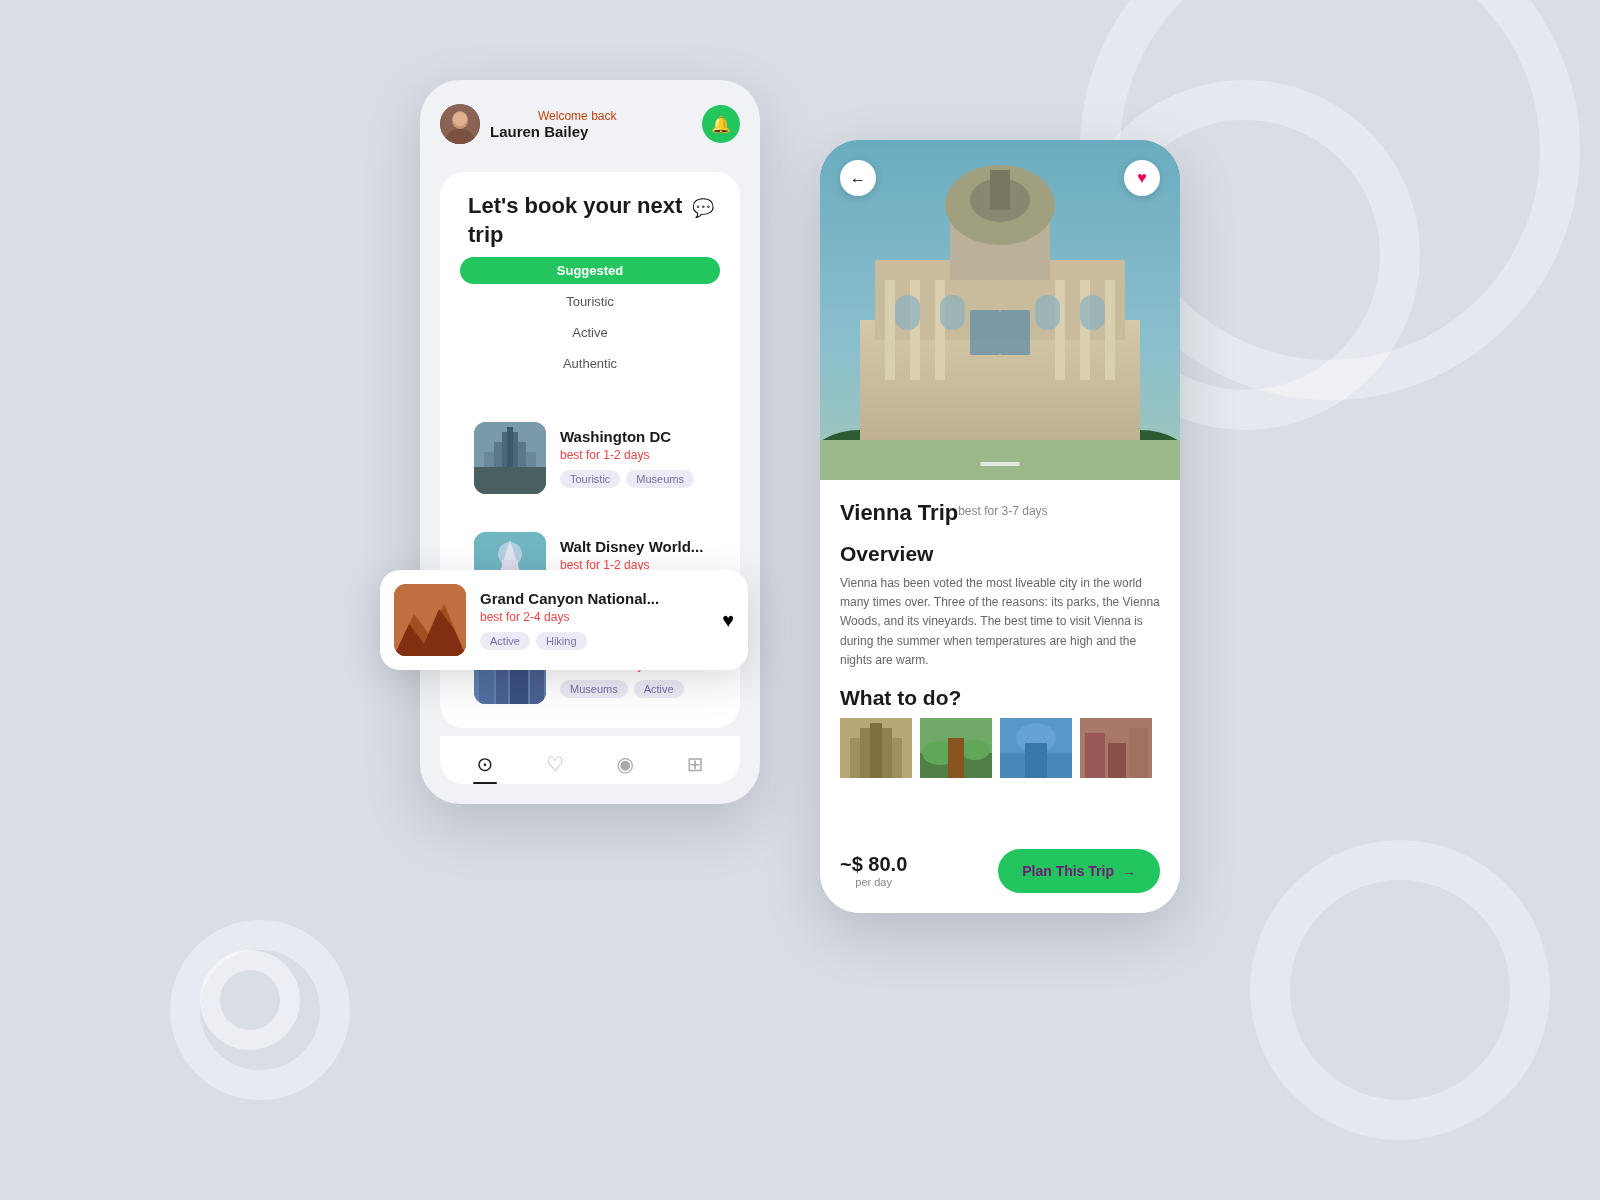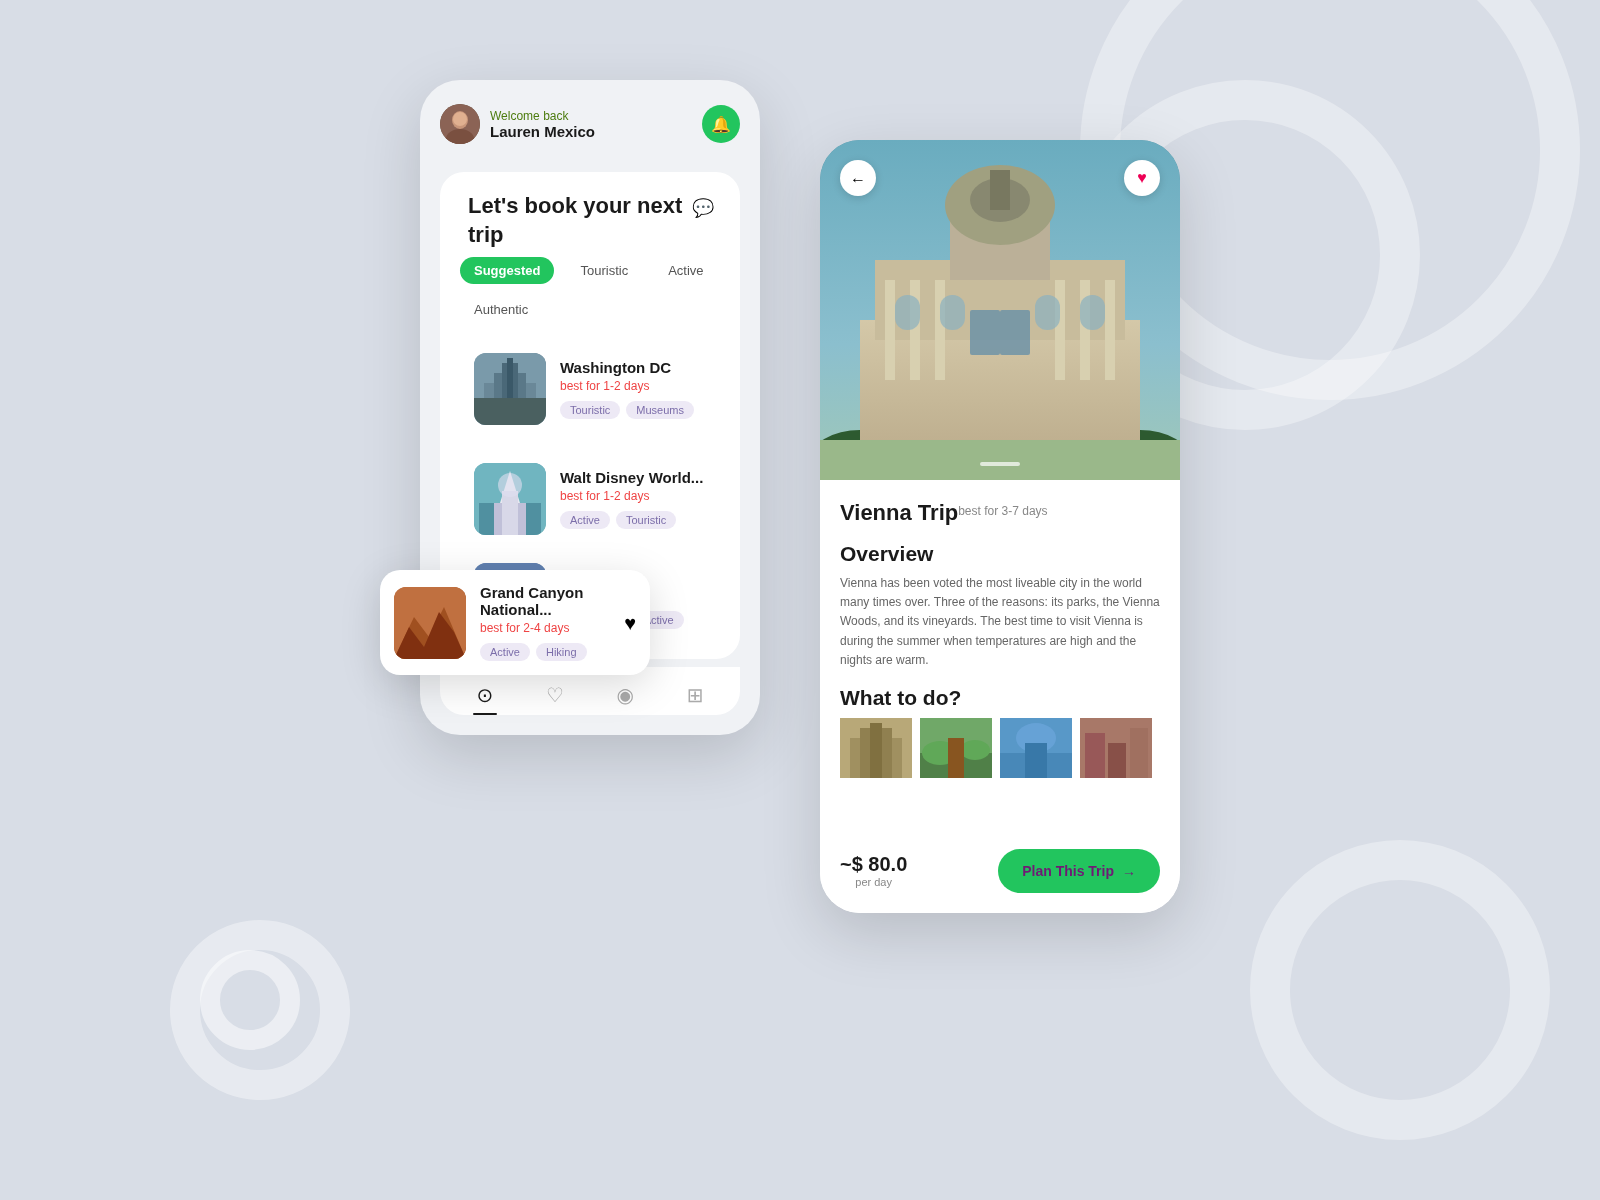--- a/index.html
+++ b/index.html
@@ -83,21 +83,22 @@
       overflow: hidden;
       display: flex; align-items: center; justify-content: center;
       color: #c8a090;
       font-size: 18px;
     }
     .welcome-text {
       display: flex; flex-direction: column;
     }
     .welcome-small {
       font-size: 12px;
-      color: #4d7c0f;
+      color: #c2410c;
+      margin-left: 48px;
     }
     .welcome-name {
       font-size: 15px;
       font-weight: 700;
       color: #1a1a1a;
     }
     .notif-btn {
       width: 38px; height: 38px;
       background: #22c55e;
       border-radius: 50%;
@@ -129,23 +130,24 @@
     .search-icon-btn {
       width: 32px; height: 32px;
       display: flex; align-items: center; justify-content: center;
       color: #aaa;
       font-size: 18px;
     }
 
     
     .filter-tabs {
       display: flex;
-      gap: 12px;
+      gap: 4px;
       flex-wrap: wrap;
-      margin-bottom: 16px;
+      margin-bottom: 31px;
+      flex-direction: column;
     }
     .tab-pill {
       padding: 6px 14px;
       border-radius: 20px;
       font-size: 13px;
       cursor: pointer;
       border: none;
     }
     .tab-pill.active {
       background: #22c55e;
@@ -196,21 +198,21 @@
       font-size: 11px;
       background: #ede9f5;
       color: #7c6eaa;
     }
 
     
     .floating-card {
       position: absolute;
       left: -40px;
       top: 490px;
-      width: 270px;
+      width: 368px;
       background: white;
       border-radius: 20px;
       padding: 14px;
       box-shadow: 0 10px 40px rgba(0,0,0,0.15);
       display: flex;
       align-items: center;
       gap: 14px;
       z-index: 10;
     }
     .floating-fav {
@@ -419,21 +421,21 @@
         <div class="avatar">
           <svg width="40" height="40" viewBox="0 0 40 40">
             <circle cx="20" cy="20" r="20" fill="#8B6355"></circle>
             <ellipse cx="20" cy="16" rx="8" ry="9" fill="#c8967a"></ellipse>
             <ellipse cx="20" cy="35" rx="14" ry="10" fill="#7a5040"></ellipse>
             <circle cx="20" cy="15" r="7" fill="#e0b090"></circle>
           </svg>
         </div>
         <div class="welcome-text">
           <span class="welcome-small">Welcome back</span>
-          <span class="welcome-name">Lauren Mexico</span>
+          <span class="welcome-name">Lauren Bailey</span>
         </div>
       </div>
       <div class="notif-btn">
         <span>🔔</span>
       </div>
     </div>
 
     <div class="search-section">
       <div class="search-header">
         <div class="search-title">Let's book your next trip</div>

